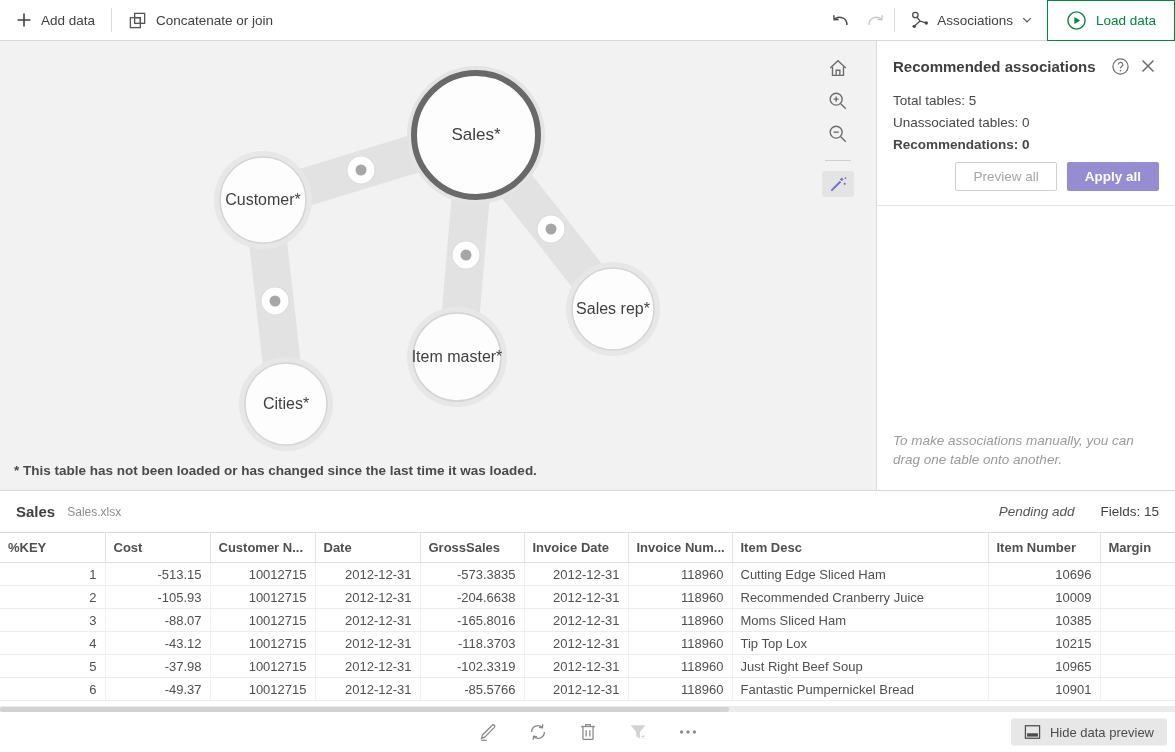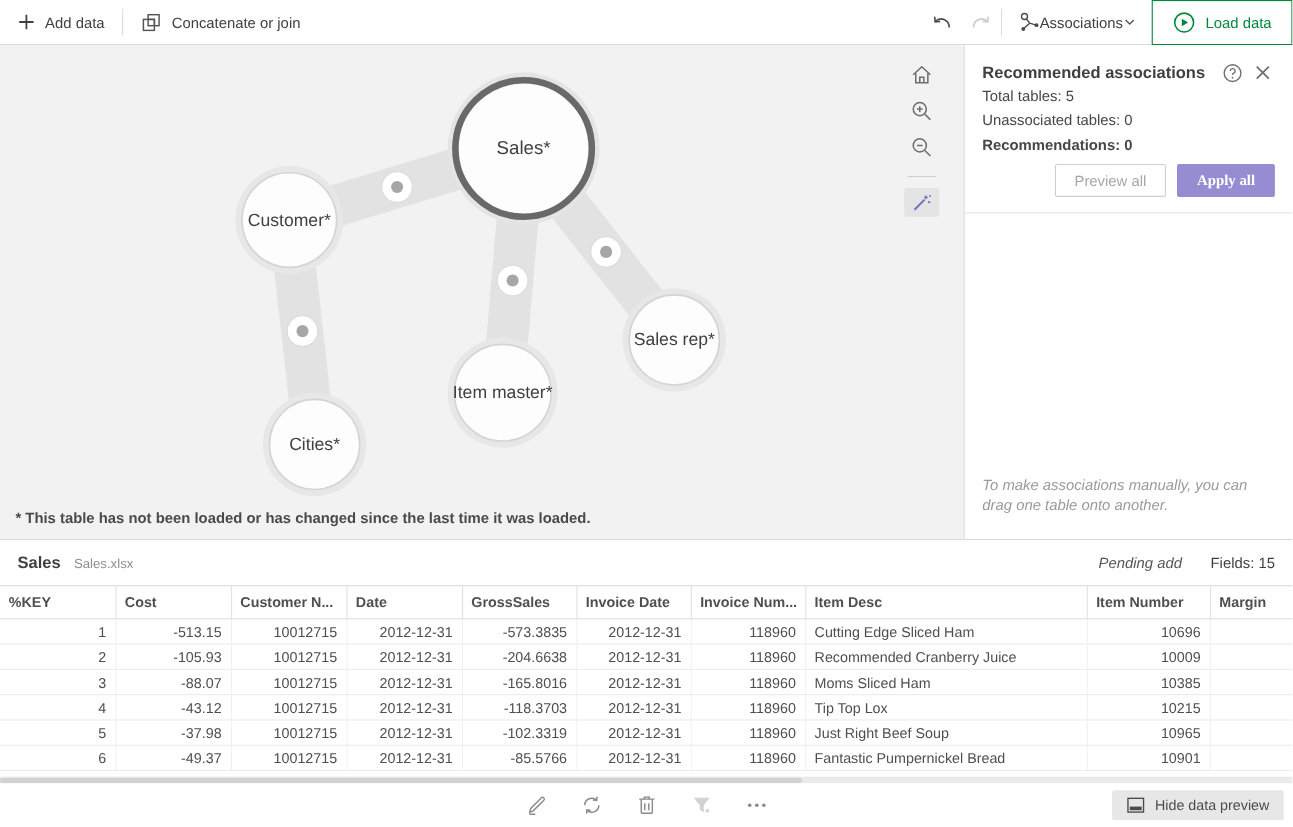--- a/index.html
+++ b/index.html
@@ -14,21 +14,21 @@
   
   .topbar { position:absolute; top:0; left:0; width:1175px; height:41px;
     background:#fff; border-bottom:1px solid #d9d9d9; display:flex; align-items:center; }
   .tb-left { display:flex; align-items:center; height:100%; }
   .tb-btn { display:flex; align-items:center; gap:9px; padding:0 16px; height:100%;
     font-size:13.5px; color:#404040; cursor:pointer; }
   .tb-sep { width:1px; height:24px; background:#dcdcdc; }
   .tb-right { margin-left:auto; display:flex; align-items:center; height:100%; }
   .icon-btn { width:36px; height:100%; display:flex; align-items:center; justify-content:center; cursor:pointer; }
   .disabled { opacity:.45; cursor:default; }
-  .assoc-dd { display:flex; align-items:center; padding:0 14px; height:100%;
+  .assoc-dd { display:flex; align-items:center; gap:8px; padding:0 14px; height:100%;
     font-size:13.5px; color:#404040; cursor:pointer; }
   .load-btn { display:flex; align-items:center; gap:9px; height:41px; padding:0 18px;
     border:1px solid #00873d; color:#00873d; font-size:13.5px; font-weight:normal;
     background:#fff; cursor:pointer; }
   svg { display:block; }
 
   
   .main { position:absolute; top:41px; left:0; width:1175px; height:449px; }
   .canvas { position:absolute; top:0; left:0; width:876px; height:449px;
     background:#f2f2f2; overflow:hidden; }
@@ -43,28 +43,28 @@
     display:flex; align-items:center; justify-content:center; cursor:pointer; }
 
   
   .panel { position:absolute; top:0; left:876px; width:299px; height:449px;
     background:#fff; border-left:1px solid #d9d9d9; padding:14px 16px; }
   .panel-head { display:flex; align-items:center; }
   .panel-title { font-size:15px; font-weight:600; color:#3f3f3f; }
   .panel-head .spacer { flex:1; }
   .panel-icon { width:22px; height:22px; display:flex; align-items:center; justify-content:center;
     color:#6f6f6f; cursor:pointer; margin-left:6px; }
-  .stats { margin-top:3px; font-size:13.5px; color:#474747; }
+  .stats { margin-top:16px; font-size:13.5px; color:#474747; }
   .stats div { margin-bottom:7px; }
   .stat-bold { font-weight:bold; }
   .panel-actions { display:flex; justify-content:flex-end; gap:10px; margin-top:10px; }
   .btn-ghost { background:#fff; border:1px solid #cfcfcf; border-radius:2px; color:#a6a6a6;
     font-size:13.5px; padding:6px 17px; cursor:pointer; font-family:Liberation Sans, sans-serif; }
   .btn-primary { border:none; border-radius:2px; color:#fff; font-weight:bold;
-    font-size:13.5px; padding:7px 18px; cursor:pointer; font-family:Liberation Serif, serif; }
+    font-size:13.5px; padding:7px 18px; cursor:pointer; font-family:Liberation Sans, sans-serif; }
   .panel-divider { height:1px; background:#e4e4e4; margin:14px -16px 0; }
   .panel-hint { position:absolute; left:16px; right:16px; bottom:20px;
     font-size:13.5px; font-style:italic; color:#9a9a9a; line-height:1.45; }
 
   
   .preview-header { position:absolute; top:490px; left:0; width:1175px; height:42px;
     background:#fff; border-top:1px solid #d9d9d9; display:flex; align-items:center;
     padding:0 16px; }
   .pv-name { font-size:15px; font-weight:bold; color:#3f3f3f; }
   .pv-src { font-size:12px; color:#8d8d8d; margin-left:12px; }

